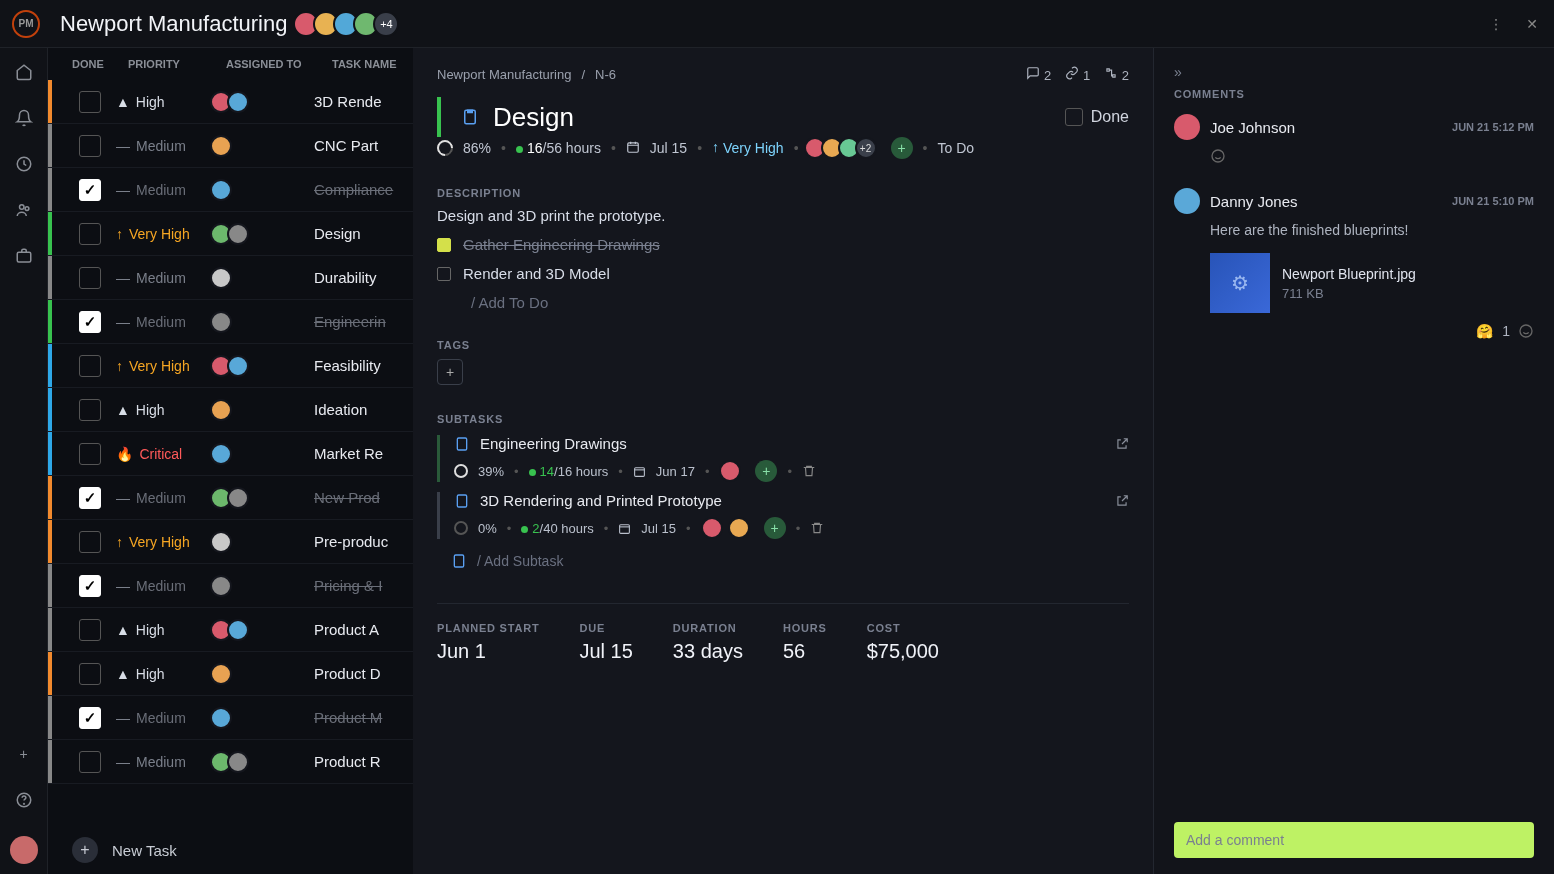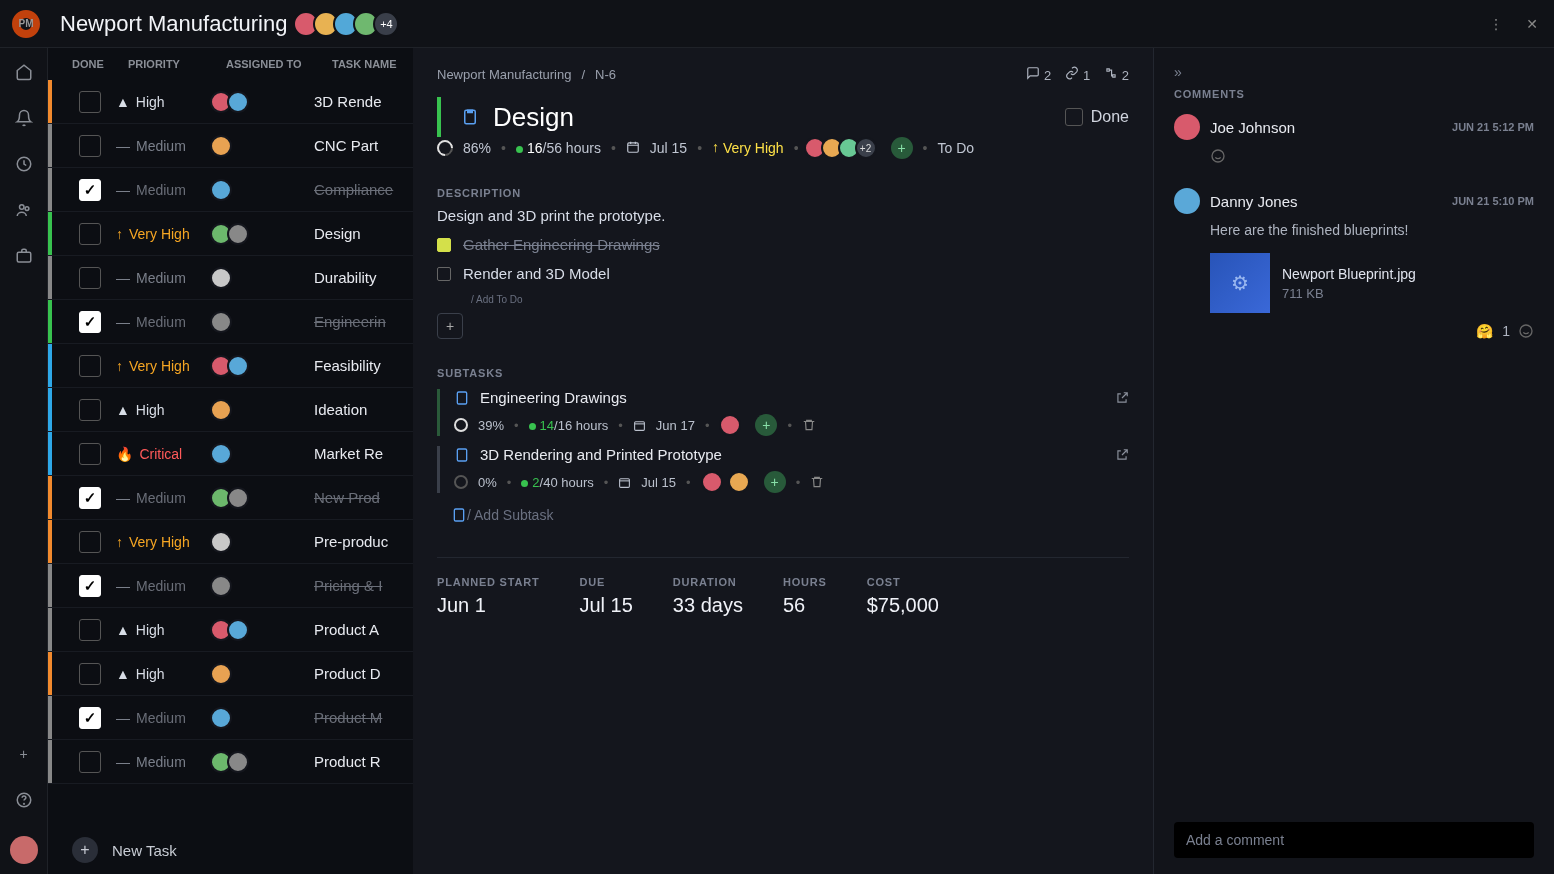--- a/index.html
+++ b/index.html
@@ -15,21 +15,21 @@
   font-size: 14px;
 }
 .topbar {
   height: 48px;
   display: flex;
   align-items: center;
   padding: 0 12px;
   border-bottom: 1px solid #1f2228;
 }
 .topbar .logo {
-  width: 28px; height: 28px; border-radius: 50%; border: 8px solid #c2410c;
+  width: 28px; height: 28px; border-radius: 50%; border: 2px solid #c2410c;
   display:flex;align-items:center;justify-content:center;font-size:10px;color:#999;font-weight:600;
   margin-right: 20px;
 }
 .topbar .project-title { font-size: 22px; color: #f2f4f8; margin-right: 12px; }
 .topbar .avatars { display: flex; }
 .avatar {
   width: 26px; height: 26px; border-radius: 50%;
   background: #7b5; display:flex;align-items:center;justify-content:center;
   font-size:12px;margin-left:-6px;border:2px solid #101217;color:#fff;
 }
@@ -104,30 +104,30 @@
 .small-av.more2{background:#3a3f4a;font-size:10px;display:flex;align-items:center;justify-content:center;color:#ddd;}
 .add-av{width:22px;height:22px;border-radius:50%;background:#285a3a;display:flex;align-items:center;justify-content:center;color:#88e0a8;font-size:14px;margin-left:4px;}
 .section-label{color:#7a8090;font-size:11px;letter-spacing:0.8px;margin-top:28px;font-weight:600;}
 .desc-text{color:#d8dde8;font-size:15px;margin-top:8px;}
 .todo-list{margin-top:6px;}
 .todo-item{display:flex;align-items:center;gap:12px;padding:6px 0;}
 .todo-cb{width:14px;height:14px;border:1px solid #666;border-radius:2px;}
 .todo-cb.filled{background:#d4e04a;border-color:#d4e04a;}
 .todo-label{font-size:15px;color:#d8dde8;}
 .todo-item.done .todo-label{color:#7a8090;text-decoration:line-through;}
-.add-todo{color:#6a7080;font-size:10px;padding-left:34px;margin-top:6px;}
+.add-todo{color:#6a7080;font-size:15px;padding-left:34px;margin-top:6px;}
 .tag-add{width:26px;height:26px;border:1px solid #3a3f4a;border-radius:4px;display:flex;align-items:center;justify-content:center;color:#aaa;margin-top:8px;}
 .subtask{border-left:3px solid #2a3a50;padding-left:14px;margin-top:10px;}
 .subtask-title-row{display:flex;align-items:center;gap:10px;}
 .subtask-title{font-size:15px;color:#e8eaf0;}
 .open-icon{margin-left:auto;color:#8a909c;}
 .subtask-meta{display:flex;align-items:center;gap:10px;margin-top:8px;font-size:13px;color:#bac0cc;}
 .prog-small{width:14px;height:14px;border:2px solid #ddd;border-radius:50%;}
 .prog-small.empty{border-color:#555;}
-.add-subtask{display:flex;align-items:center;color:#6a7080;margin-top:14px;padding-left:14px;}
+.add-subtask{display:flex;align-items:center;gap:10px;color:#6a7080;margin-top:14px;padding-left:14px;}
 .summary-row{display:flex;gap:40px;margin-top:34px;padding-top:18px;border-top:1px solid #232730;}
 .summary-item{}
 .summary-label{color:#7a8090;font-size:11px;letter-spacing:0.8px;font-weight:600;}
 .summary-value{color:#f0f2f8;font-size:20px;margin-top:6px;}
 .comments-panel{
   width:400px;background:#12141a;padding:16px 20px;display:flex;flex-direction:column;
 }
 .collapse-icon{color:#7a8090;font-size:14px;margin-bottom:8px;}
 .comments-label{color:#7a8090;font-size:11px;letter-spacing:0.8px;font-weight:600;margin-bottom:14px;}
 .comment{margin-bottom:24px;}
@@ -141,21 +141,21 @@
 .c-react{margin-top:8px;padding-left:36px;color:#888;text-align:right;}
 .attachment{display:flex;gap:12px;margin-top:12px;margin-left:36px;align-items:center;}
 .attach-thumb{width:60px;height:60px;background:linear-gradient(135deg,#2854b8,#3a68d8);
   display:flex;align-items:center;justify-content:center;color:#9ab8f0;font-size:20px;}
 .attach-info{}
 .attach-name{color:#e0e4ee;font-size:14px;}
 .attach-size{color:#7a8090;font-size:13px;margin-top:4px;}
 .react-row{display:flex;justify-content:flex-end;align-items:center;gap:8px;margin-top:10px;color:#aeb4c0;font-size:14px;}
 .comments-panel .spacer2{flex:1;}
 .comment-input{
-  background:#000000;border-radius:4px;padding:10px 12px;color:#7a8090;font-size:14px;margin-top:10px;
+  background:#bef264;border-radius:4px;padding:10px 12px;color:#7a8090;font-size:14px;margin-top:10px;
 }
 .up-arrow{display:inline-block;transform:translateY(-1px);}
 svg{display:block;}
 </style>
 </head>
 <body>
 
 <div class="topbar">
   <div class="logo">PM</div>
   <div class="project-title">Newport Manufacturing</div>
@@ -533,21 +533,21 @@
       <span><span class="green-dot"></span><span style="color:#ffffff">16</span>/<span>56 hours</span></span>
       <span class="dot-sep">•</span>
       <span>
         <svg style="display:inline" width="14" height="14" viewBox="0 0 24 24" fill="none" stroke="currentColor" stroke-width="2">
             <rect x="3" y="5" width="18" height="16" rx="2"></rect>
             <path d="M3 9h18M8 3v4M16 3v4"></path>
           </svg>
       </span>
       <span>Jul 15</span>
       <span class="dot-sep">•</span>
-      <span style="color:#fde047"><span class="up-arrow">↑</span> <span>Very High</span></span>
+      <span style="color:#7dd3fc"><span class="up-arrow">↑</span> <span>Very High</span></span>
       <span class="dot-sep">•</span>
       <div class="meta-avatars">
         <div class="small-av a1"></div>
         <div class="small-av a2"></div>
         <div class="small-av a3"></div>
         <div class="small-av more2">+2</div>
       </div>
       <div class="add-av">+</div>
       <span class="dot-sep">•</span>
       <span>To Do</span>
@@ -561,20 +561,21 @@
           <div class="todo-cb filled"></div>
     <div class="todo-label">Gather Engineering Drawings</div>
         </div>
         <div class="todo-item">
           <div class="todo-cb "></div>
     <div class="todo-label">Render and 3D Model</div>
         </div>
       </div>
     <div class="add-todo">/ Add To Do</div>
 
+    <div class="section-label">TAGS</div>
     <div class="tag-add">+</div>
 
     <div class="section-label">SUBTASKS</div>
     <div id="subtasks">
         <div class="subtask" style="border-left-color: rgb(42, 90, 58);">
     <div class="subtask-title-row">
       <svg width="16" height="16" viewBox="0 0 24 24" fill="none" stroke="#5aa0f2" stroke-width="2">
               <rect x="5" y="3" width="14" height="18" rx="2"></rect>
             </svg>
       <div class="subtask-title">Engineering Drawings</div>

